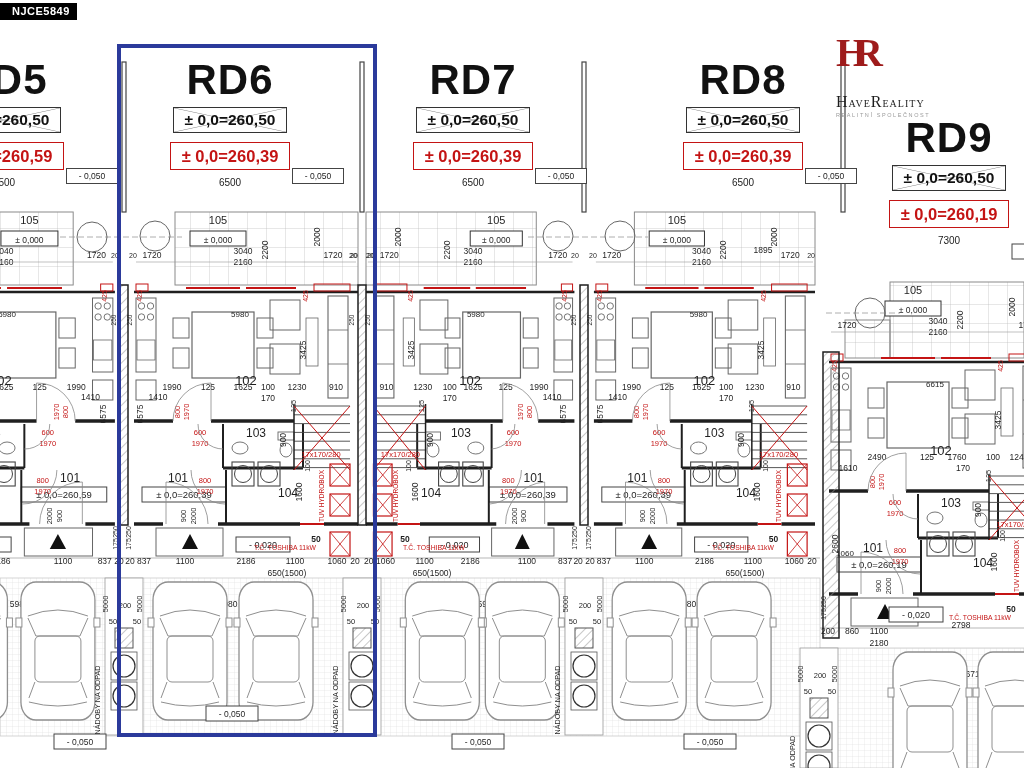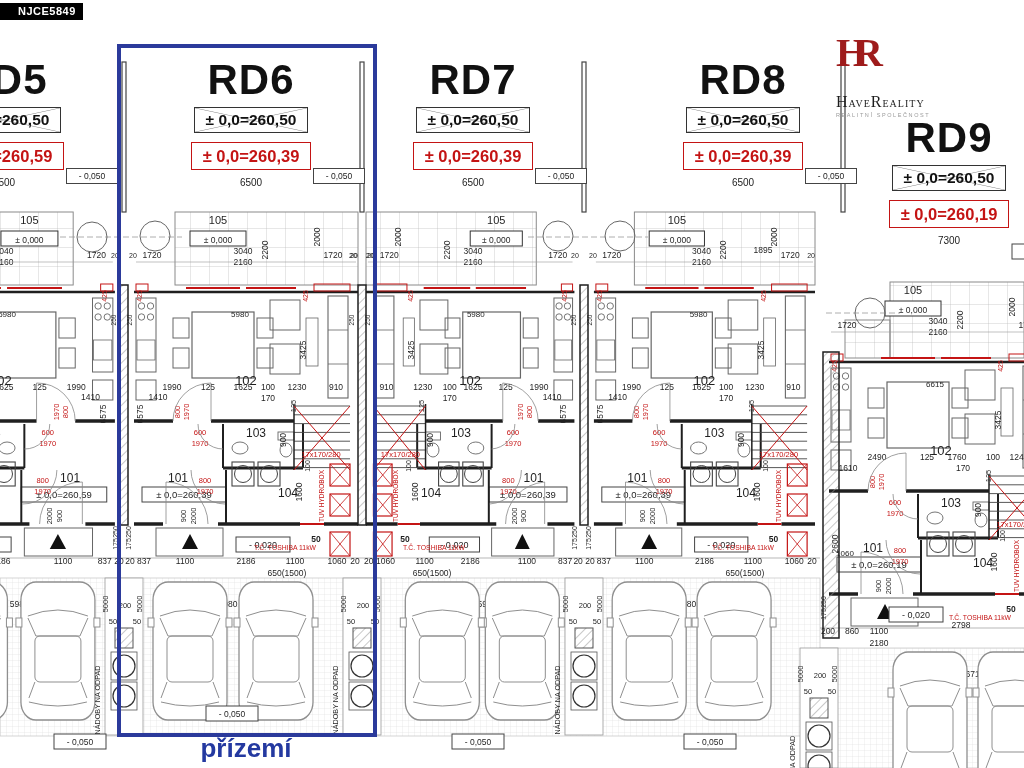--- a/index.html
+++ b/index.html
@@ -1,21 +1,21 @@
 <!DOCTYPE html>
 <html><head>
 <meta charset="utf-8">
 <style>
   html,body{margin:0;padding:0;background:#fff;}
   #stage{position:relative;width:1024px;height:768px;overflow:hidden;background:#fff;
          font-family:"Liberation Sans",sans-serif;}
   #plan{position:absolute;left:0;top:0;}
   #plan text{font-family:"Liberation Sans",sans-serif;}
   .badge{position:absolute;left:0;top:3px;background:#000;color:#fff;font-weight:bold;
-         font-size:11px;padding:2px 7px 3px 18px;letter-spacing:.5px;}
+         font-size:11px;padding:2px 7px 3px 12px;letter-spacing:.5px;}
   .logo{position:absolute;left:836px;top:33px;width:116px;text-align:left;}
   .logo .hr{font-family:"Liberation Serif",serif;font-weight:bold;font-size:40px;line-height:40px;
             color:#9e1b1b;letter-spacing:-13px;padding-right:13px;}
   .logo .nm{font-family:"Liberation Serif",serif;color:#1d1d1d;font-size:10px;letter-spacing:1px;margin-top:20px;}
   .logo .nm .big{font-size:16px;}
   .logo .tag{font-size:5.5px;color:#9b9b9b;letter-spacing:1.6px;margin-top:1px;}
   .uh{position:absolute;width:240px;text-align:center;}
   .uh .rd{font-size:42px;font-weight:bold;color:#111;line-height:44px;letter-spacing:1px;}
   .uh .eb{margin:5px auto 0;width:112px;height:24px;border:1.5px solid #333;font-size:15.5px;
           font-weight:bold;color:#111;line-height:24px;background:
@@ -871,21 +871,21 @@
     <div class="tag">REALITNÍ SPOLEČNOST</div>
   </div>
 
   <div class="uh" style="left:-116px;top:58px;">
     <div class="rd">RD5</div>
     <div class="eb">± 0,0=260,50</div>
     <div class="er">± 0,0=260,59</div>
     <div class="wd">6500</div>
     <div class="lv">- 0,050</div>
   </div>
-  <div class="uh" style="left:131px;top:58px;">
+  <div class="uh" style="left:110px;top:58px;">
     <div class="rd">RD6</div>
     <div class="eb">± 0,0=260,50</div>
     <div class="er">± 0,0=260,39</div>
     <div class="wd">6500</div>
     <div class="lv">- 0,050</div>
   </div>
   <div class="uh" style="left:353px;top:58px;">
     <div class="rd">RD7</div>
     <div class="eb">± 0,0=260,50</div>
     <div class="er">± 0,0=260,39</div>
@@ -900,14 +900,13 @@
     <div class="lv">- 0,050</div>
   </div>
   <div class="uh rd9" style="left:829px;top:116px;">
     <div class="rd">RD9</div>
     <div class="eb">± 0,0=260,50</div>
     <div class="er">± 0,0=260,19</div>
     <div class="wd">7300</div>
   </div>
 
   <div class="hlbox"></div>
-  <div class="floorlbl">přízemí</div>
 </div>
 
 </body></html>

